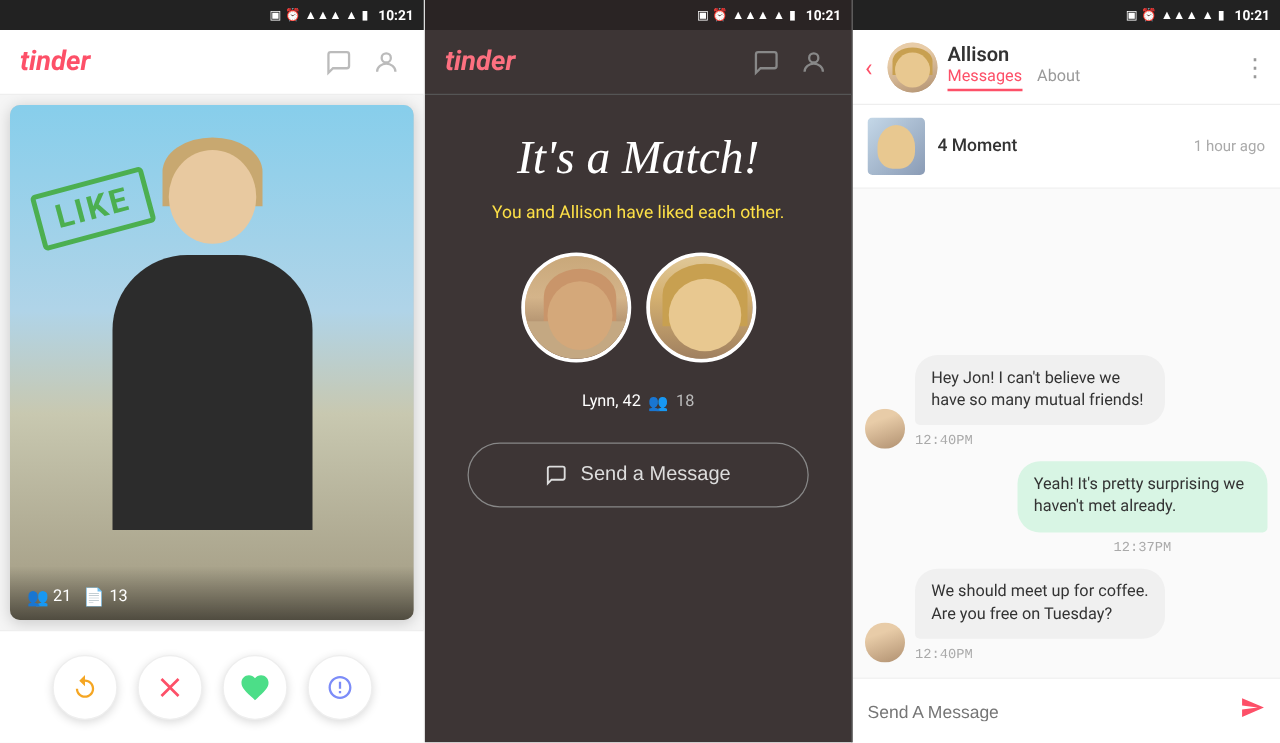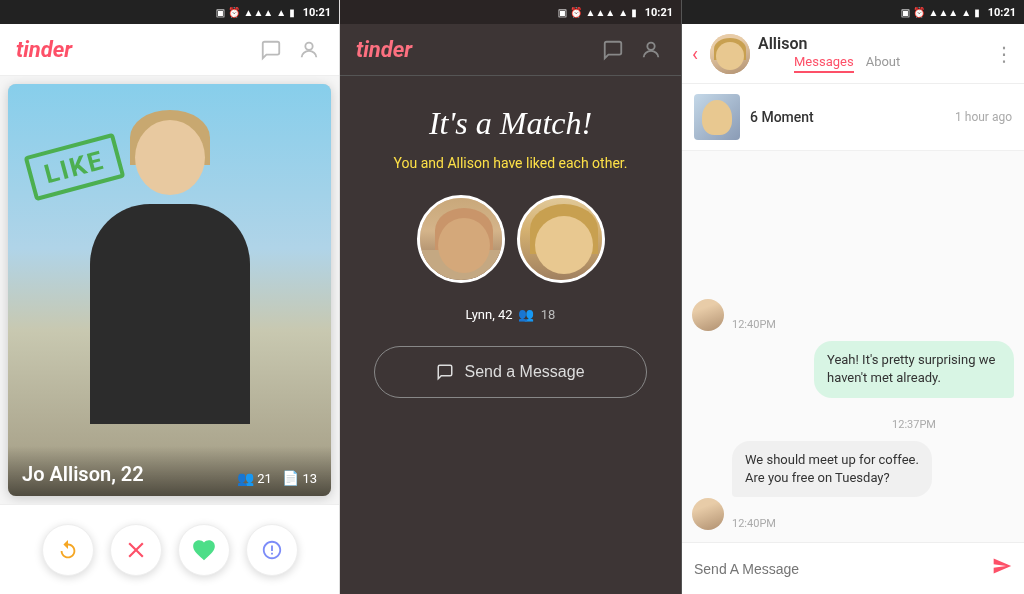--- a/index.html
+++ b/index.html
@@ -171,21 +171,21 @@
       display: flex;
       flex-direction: column;
       align-items: center;
       justify-content: flex-start;
       padding: 20px 24px;
       gap: 14px;
     }
     .match-title {
       font-family: 'Georgia', serif;
       font-style: italic;
-      font-size: 32px;
+      font-size: 38px;
       color: #fff;
       text-align: center;
       line-height: 1.1;
       margin-top: 10px;
     }
     .match-subtitle {
       color: #fde047;
       font-size: 14px;
       text-align: center;
     }
@@ -296,21 +296,20 @@
       gap: 1px;
     }
     .chat-name {
       font-size: 16px;
       font-weight: 600;
       color: #333;
     }
     .chat-tabs {
       display: flex;
       gap: 12px;
-      margin-left: 36px;
     }
     .chat-tab {
       font-size: 13px;
       color: #fd5068;
       cursor: pointer;
       padding-bottom: 2px;
     }
     .chat-tab.active { border-bottom: 2px solid #fd5068; }
     .chat-tab.inactive { color: #999; border-bottom: none; }
     .header-more { color: #999; font-size: 20px; }
@@ -374,21 +373,21 @@
     .msg-bubble.received {
       background: #f0f0f0;
       color: #333;
       border-bottom-left-radius: 4px;
     }
     .msg-bubble.sent {
       background: #d8f5e4;
       color: #333;
       border-bottom-right-radius: 4px;
     }
-    .msg-time { font-size: 11px; color: #aaa; margin-top: 20px; }
+    .msg-time { font-size: 11px; color: #aaa; margin-top: 7px; font-family: Liberation Mono, monospace; }
     .msg-col { display: flex; flex-direction: column; }
     .chat-input-bar {
       height: 52px;
       border-top: 1px solid #eee;
       display: flex;
       align-items: center;
       padding: 0 12px;
       gap: 8px;
       background: #fff;
       flex-shrink: 0;
@@ -451,26 +450,20 @@
 
       <div style="position:absolute;inset:0;display:flex;flex-direction:column;align-items:center;justify-content:flex-start;padding-top:18px;">
         <div style="position:relative;width:90px;height:100px;">
           <div style="position:absolute;top:8px;left:5px;width:80px;height:55px;background:#c8a870;border-radius:50% 50% 0 0;"></div>
           <div style="position:absolute;top:18px;left:10px;width:70px;height:75px;background:#e8c9a0;border-radius:50%;z-index:1;"></div>
         </div>
         <div style="width:160px;height:220px;background:#2c2c2c;border-radius:60px 60px 0 0;margin-top:2px;"></div>
       </div>
       <div class="like-stamp">LIKE</div>
       <div class="card-info">
-        <div>
-          <span class="card-name">
-            <span>Jo </span>
-            <span>Allison</span>, <span>22</span>
-          </span>
-        </div>
         <div class="card-meta">
           <div class="meta-item">
             <span style="color:#fd5068;font-size:14px;">👥</span>
             <span>21</span>
           </div>
           <div class="meta-item">
             <span style="color:#ccc;font-size:14px;">📄</span>
             <span>13</span>
           </div>
         </div>
@@ -589,32 +582,35 @@
     <div class="header-more">⋮</div>
   </div>
   <div class="messages-list">
     <div class="moment-row">
       <div class="moment-thumb">
         <div style="width:100%;height:100%;background:linear-gradient(135deg,#c4d8e8 0%,#8a9bb5 100%);display:flex;align-items:center;justify-content:center;">
           <div style="width:30px;height:35px;background:#e8c890;border-radius:50% 50% 40% 40%;position:relative;"></div>
         </div>
       </div>
       <div class="moment-info">
-        <div class="moment-label">6 Moment</div>
+        <div class="moment-label">4 Moment</div>
       </div>
       <div class="moment-time">1 hour ago</div>
     </div>
     <div class="spacer"></div>
     <div class="messages-area">
 
       <div class="msg-row received">
         <div class="msg-avatar">
           <div style="width:100%;height:100%;background:linear-gradient(160deg,#e8cca8 30%,#b09070 100%);"></div>
         </div>
         <div class="msg-col">
+          <div class="msg-bubble received">
+            <span>Hey Jon! I can't believe we have so many mutual friends!</span>
+          </div>
           <span class="msg-time">12:40PM</span>
         </div>
       </div>
 
       <div class="msg-row sent">
         <div class="msg-col">
           <div class="msg-bubble sent">
             <span>Yeah! It's pretty surprising we haven't met already.</span>
           </div>
           <span class="msg-time" style="text-align:center;">12:37PM</span>

